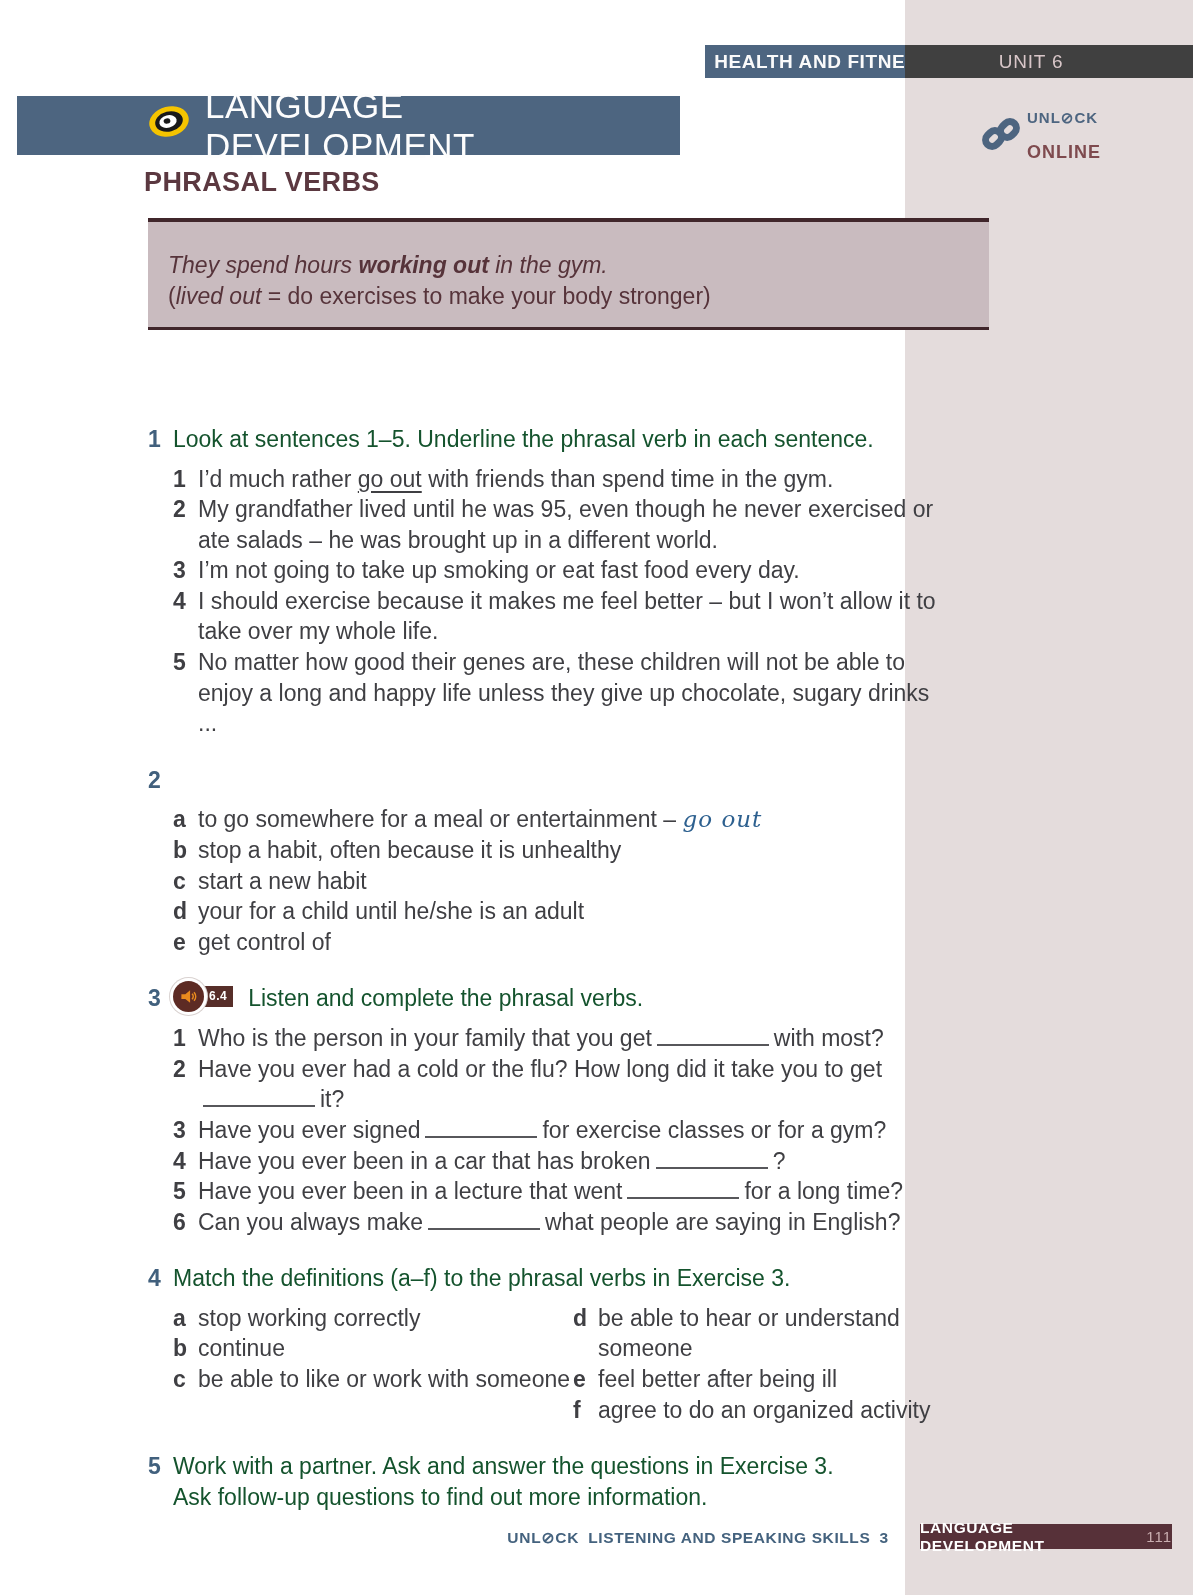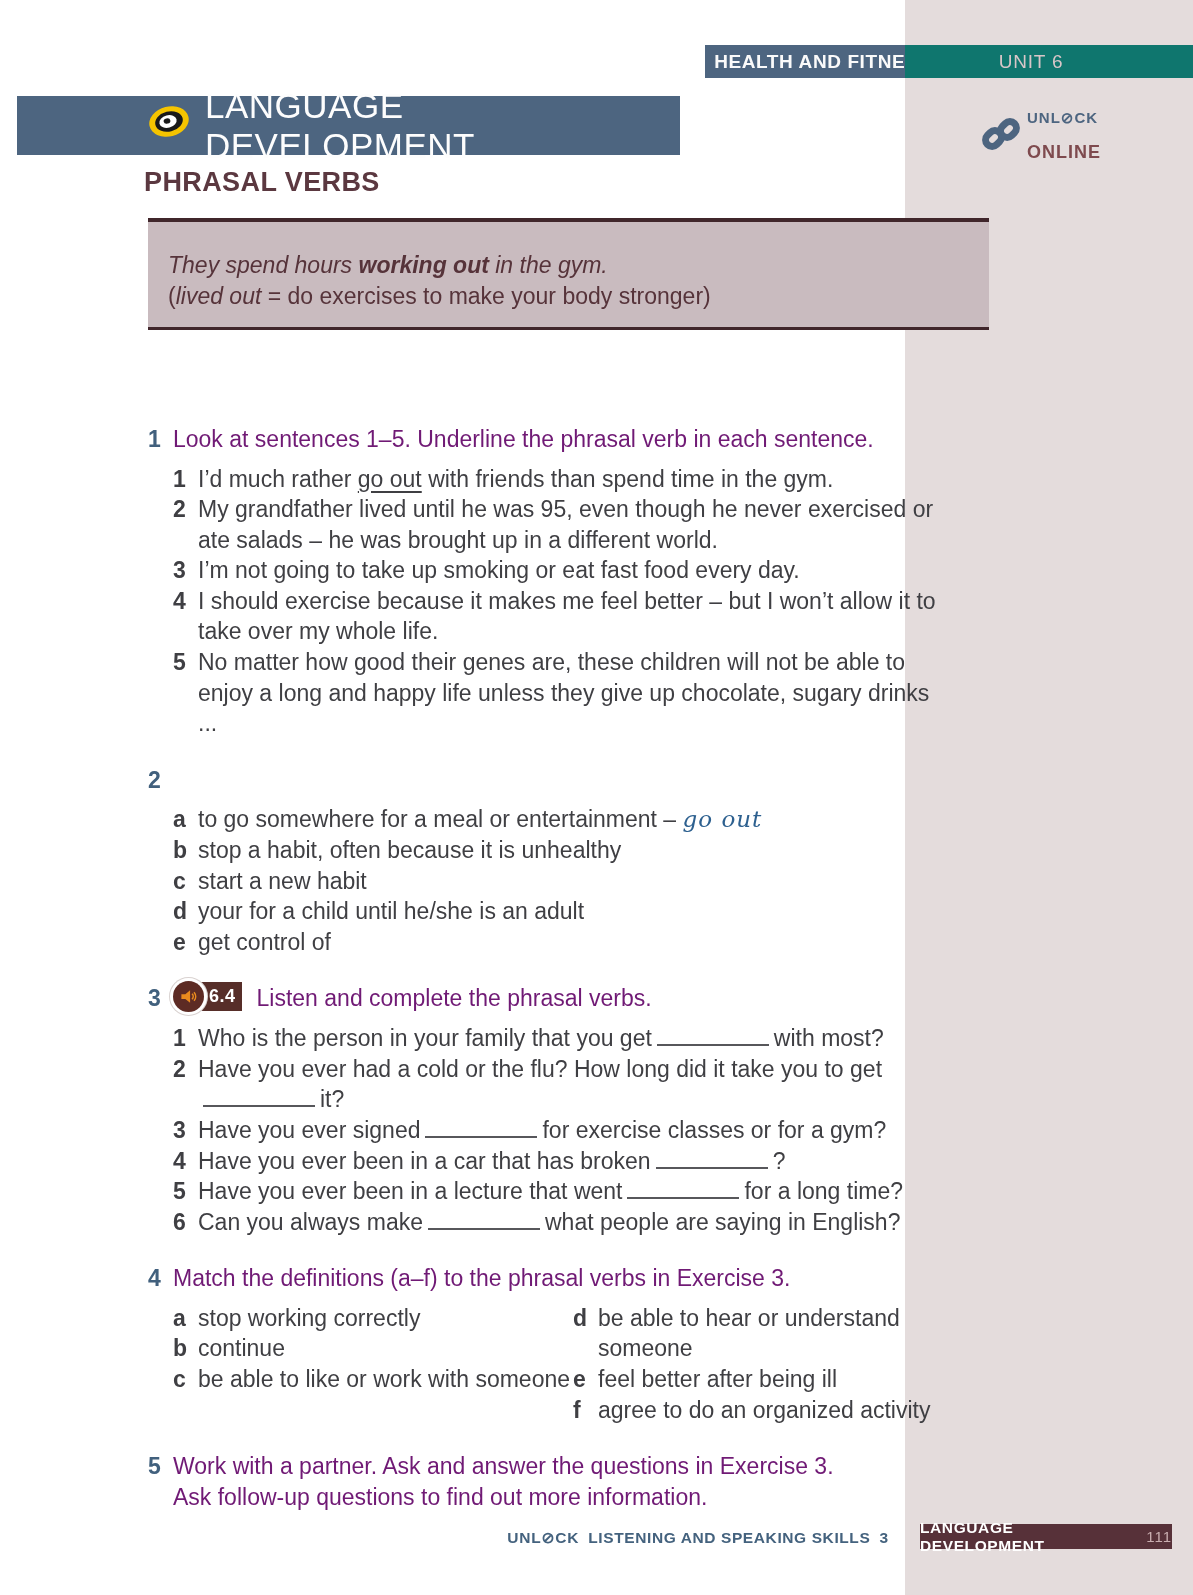--- a/index.html
+++ b/index.html
@@ -17,21 +17,21 @@
   }
   
   .topbar-topic {
     position:absolute; left:705px; top:45px; width:236px; height:33px;
     background:#4d6580; color:#fafafa;
     display:flex; align-items:center; justify-content:center;
     font-size:19px; font-weight:600; letter-spacing:0.6px;
   }
   .topbar-unit {
     position:absolute; left:905px; top:45px; width:288px; height:33px;
-    background:#0f766e; color:#d8c6c8;
+    background:#404040; color:#d8c6c8;
     display:flex; align-items:center; justify-content:center;
     font-size:19px; font-weight:500; letter-spacing:0.8px;
     padding-right:36px;
   }
   
   .title-banner {
     position:absolute; left:17px; top:96px; width:663px; height:59px;
     background:#4d6580; color:#fdfdfd;
     display:flex; align-items:center; gap:14px;
     padding-left:130px;
@@ -59,21 +59,21 @@
     padding:15px 20px 16px 20px;
     font-size:23px; line-height:1.33;
   }
   .info-box .example { margin-top:13px; font-style:italic; }
   .info-box .example b { font-weight:700; }
   
   #exercises { position:absolute; left:148px; top:424px; width:792px; }
   .ex { margin-bottom:26px; }
   .ex-head { display:flex; align-items:flex-start; font-size:23px; line-height:1.33; }
   .ex-num { flex:none; width:25px; color:#41607d; font-weight:700; }
-  .ex-instr { color:#701a75; }
+  .ex-instr { color:#14532d; }
   .ex-items { margin:9px 0 0 25px; list-style:none; }
   .item { display:flex; font-size:23px; line-height:1.33; }
   .item-label { flex:none; width:25px; font-weight:700; color:#3f3f43; }
   .item-text { color:#3f3f43; }
   .blank {
     display:inline-block; width:112px; height:0.95em;
     border-bottom:2px solid #57575b; margin:0 5px; vertical-align:baseline;
   }
   .u { text-decoration:underline; text-underline-offset:4px; text-decoration-thickness:1.5px; }
   .hand {
@@ -86,21 +86,21 @@
   
   .audio-wrap { display:flex; align-items:center; gap:0; margin-right:15px; position:relative; top:-2px; }
   .speaker-circle {
     width:31px; height:31px; border-radius:50%;
     background:#5d2b24; box-shadow:0 0 0 3px #ffffff, 0 0 0 4px #d9d2d0;
     display:flex; align-items:center; justify-content:center;
     position:relative; z-index:2;
   }
   .audio-badge {
     background:#572e29; color:#ffffff;
-    font-size:18px; font-weight:700;
+    font-size:12px; font-weight:700;
     padding:3px 6px 2px 8px; margin-left:-3px;
     letter-spacing:0.5px; z-index:1;
   }
   
   .footer-left {
     position:absolute; top:1529px; right:305px;
     display:flex; align-items:baseline; gap:9px;
     color:#44627e; font-size:15.5px; white-space:nowrap;
   }
   .footer-brand { font-weight:800; letter-spacing:0.8px; }

